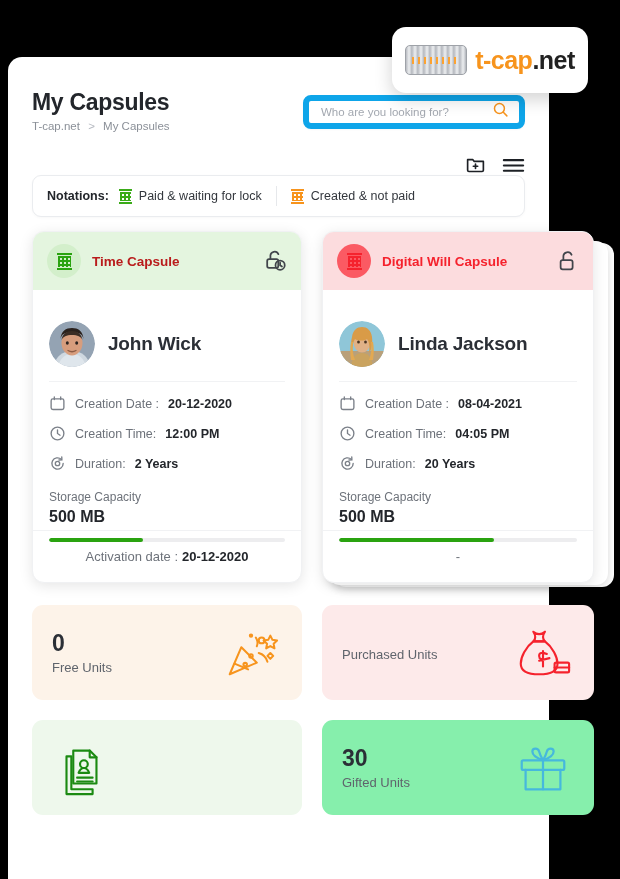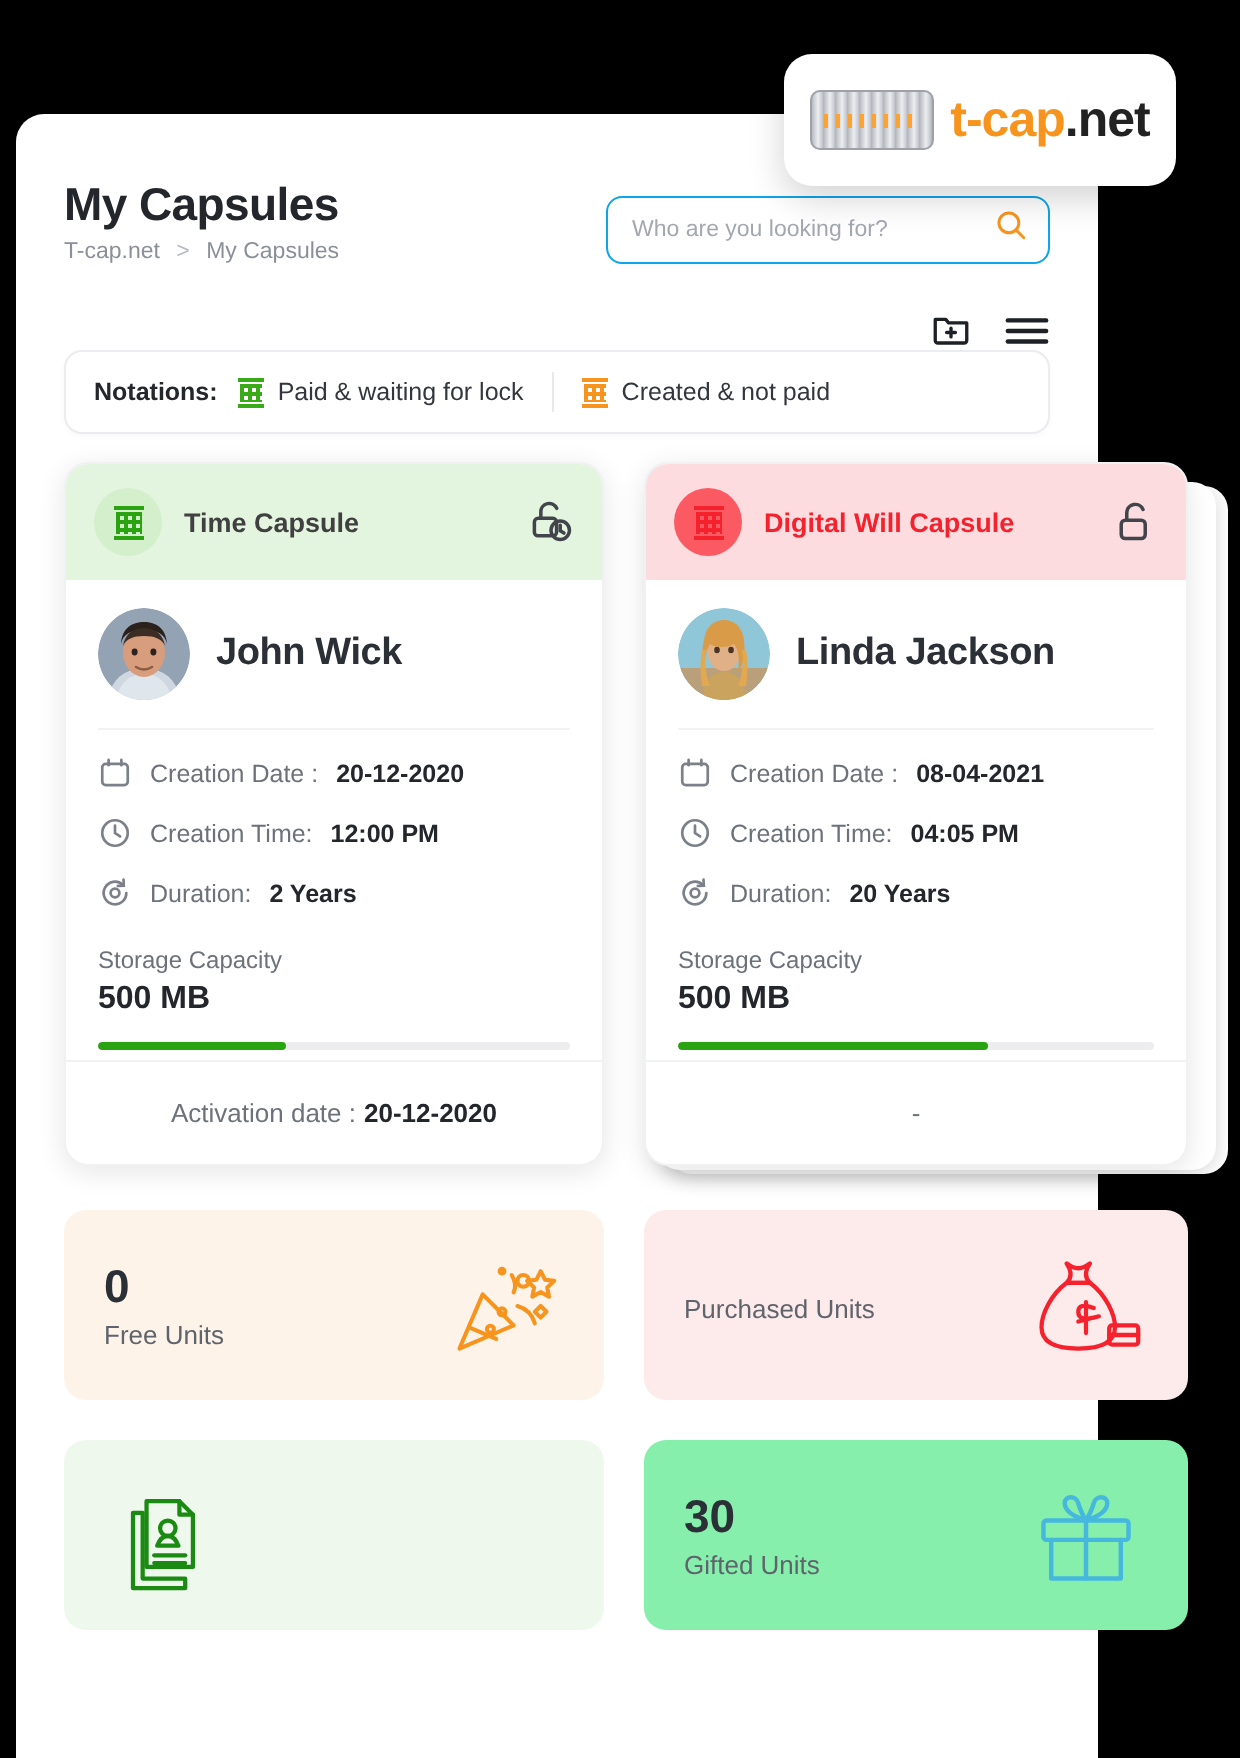--- a/index.html
+++ b/index.html
@@ -52,28 +52,28 @@
       rgba(255,160,40,.95) 0px, rgba(255,160,40,.95) 2px,
       rgba(255,255,255,0) 2px, rgba(255,255,255,0) 6px);
   }
   .logo-text { font-size: 25px; font-weight: 700; letter-spacing: -.5px; }
   .logo-text .a { color: #f7941d; }
   .logo-text .b { color: #222; }
 
   
   .page { position: absolute; inset: 0; padding: 32px 24px 0 24px; }
 
-  .title-row { display: flex; align-items: flex-end; justify-content: space-between; }
+  .title-row { display: flex; align-items: center; justify-content: space-between; }
   .page-title { font-size: 23px; font-weight: 700; color: #23262b; letter-spacing: -.3px; }
   .breadcrumb { margin-top: 4px; font-size: 11.5px; color: #8b9098; }
   .breadcrumb .sep { margin: 0 5px; color: #b5b9c0; }
 
   .searchbox {
     width: 222px; height: 34px; margin-top: 2px;
-    border: 1px solid #0ea5e9; border-radius: 8px;
+    border: 6px solid #0ea5e9; border-radius: 8px;
     background: #fff;
     display: flex; align-items: center; padding: 0 10px 0 12px;
     box-shadow: 0 1px 2px rgba(0,0,0,.03);
   }
   .searchbox input {
     flex: 1; border: 0; outline: 0; font-size: 11.5px;
     color: #3d4147; font-family: "Liberation Sans", sans-serif;
   }
   .searchbox input::placeholder { color: #a3a8b0; }
 
@@ -124,21 +124,21 @@
   .card-head {
     height: 58px; display: flex; align-items: center; padding: 0 14px; gap: 11px;
   }
   .head-badge {
     width: 34px; height: 34px; border-radius: 50%;
     display: flex; align-items: center; justify-content: center;
   }
   .head-title { font-size: 13.5px; font-weight: 700; flex: 1; }
   .lock { line-height: 0; }
 
-  .card-body { padding: 14px 16px 0 16px; }
+  .card-body { padding: 31px 16px 0 16px; }
   .person { display: flex; align-items: center; gap: 13px; padding-bottom: 14px; border-bottom: 1px solid #f1f2f4; }
   .avatar { width: 46px; height: 46px; border-radius: 50%; overflow: hidden; flex: none; }
   .person-name { font-size: 19px; font-weight: 700; color: #2b2f36; letter-spacing: -.2px; }
 
   .meta { display: flex; align-items: center; gap: 9px; margin-top: 13px; font-size: 12.5px; color: #6d727a; }
   .meta b { color: #23262b; font-weight: 700; }
   .meta .ic { line-height: 0; flex: none; }
 
   .storage-label { font-size: 12px; color: #6d727a; margin-top: 18px; }
   .storage-value { font-size: 16px; font-weight: 700; color: #23262b; margin-top: 4px; }
@@ -231,21 +231,21 @@
         <div class="stack-shade" style="left:296px; transform: translate(6px,4px);"></div>
         <div class="stack-shade" style="left:293px; transform: translate(3px,2px);"></div>
 
         <div class="card c1">
           <div class="card-head" style="background:#e4f5df">
             <span class="head-badge" style="background:#d3efcb">
               <span class="cap-glyph" style="color:#2aa310;width:15px;height:17px">
                   <span></span>
                 </span>
             </span>
-            <span class="head-title" style="color:#404040">Time Capsule</span>
+            <span class="head-title" style="color:#b91c1c">Time Capsule</span>
             <span class="lock">
               <svg width="23" height="24" viewBox="0 0 24 26" fill="none" stroke="#41454b" stroke-width="1.9" stroke-linecap="round">
                 <path d="M6.5 11V7.5a4.5 4.5 0 0 1 8.6-1.9"></path>
                 <rect x="3" y="11" width="12" height="9.5" rx="2"></rect>
                 <circle cx="17" cy="17.5" r="5"></circle>
                   <path d="M17 14.8v2.9l2 1.3"></path>
               </svg>
             </span>
           </div>
           <div class="card-body">

